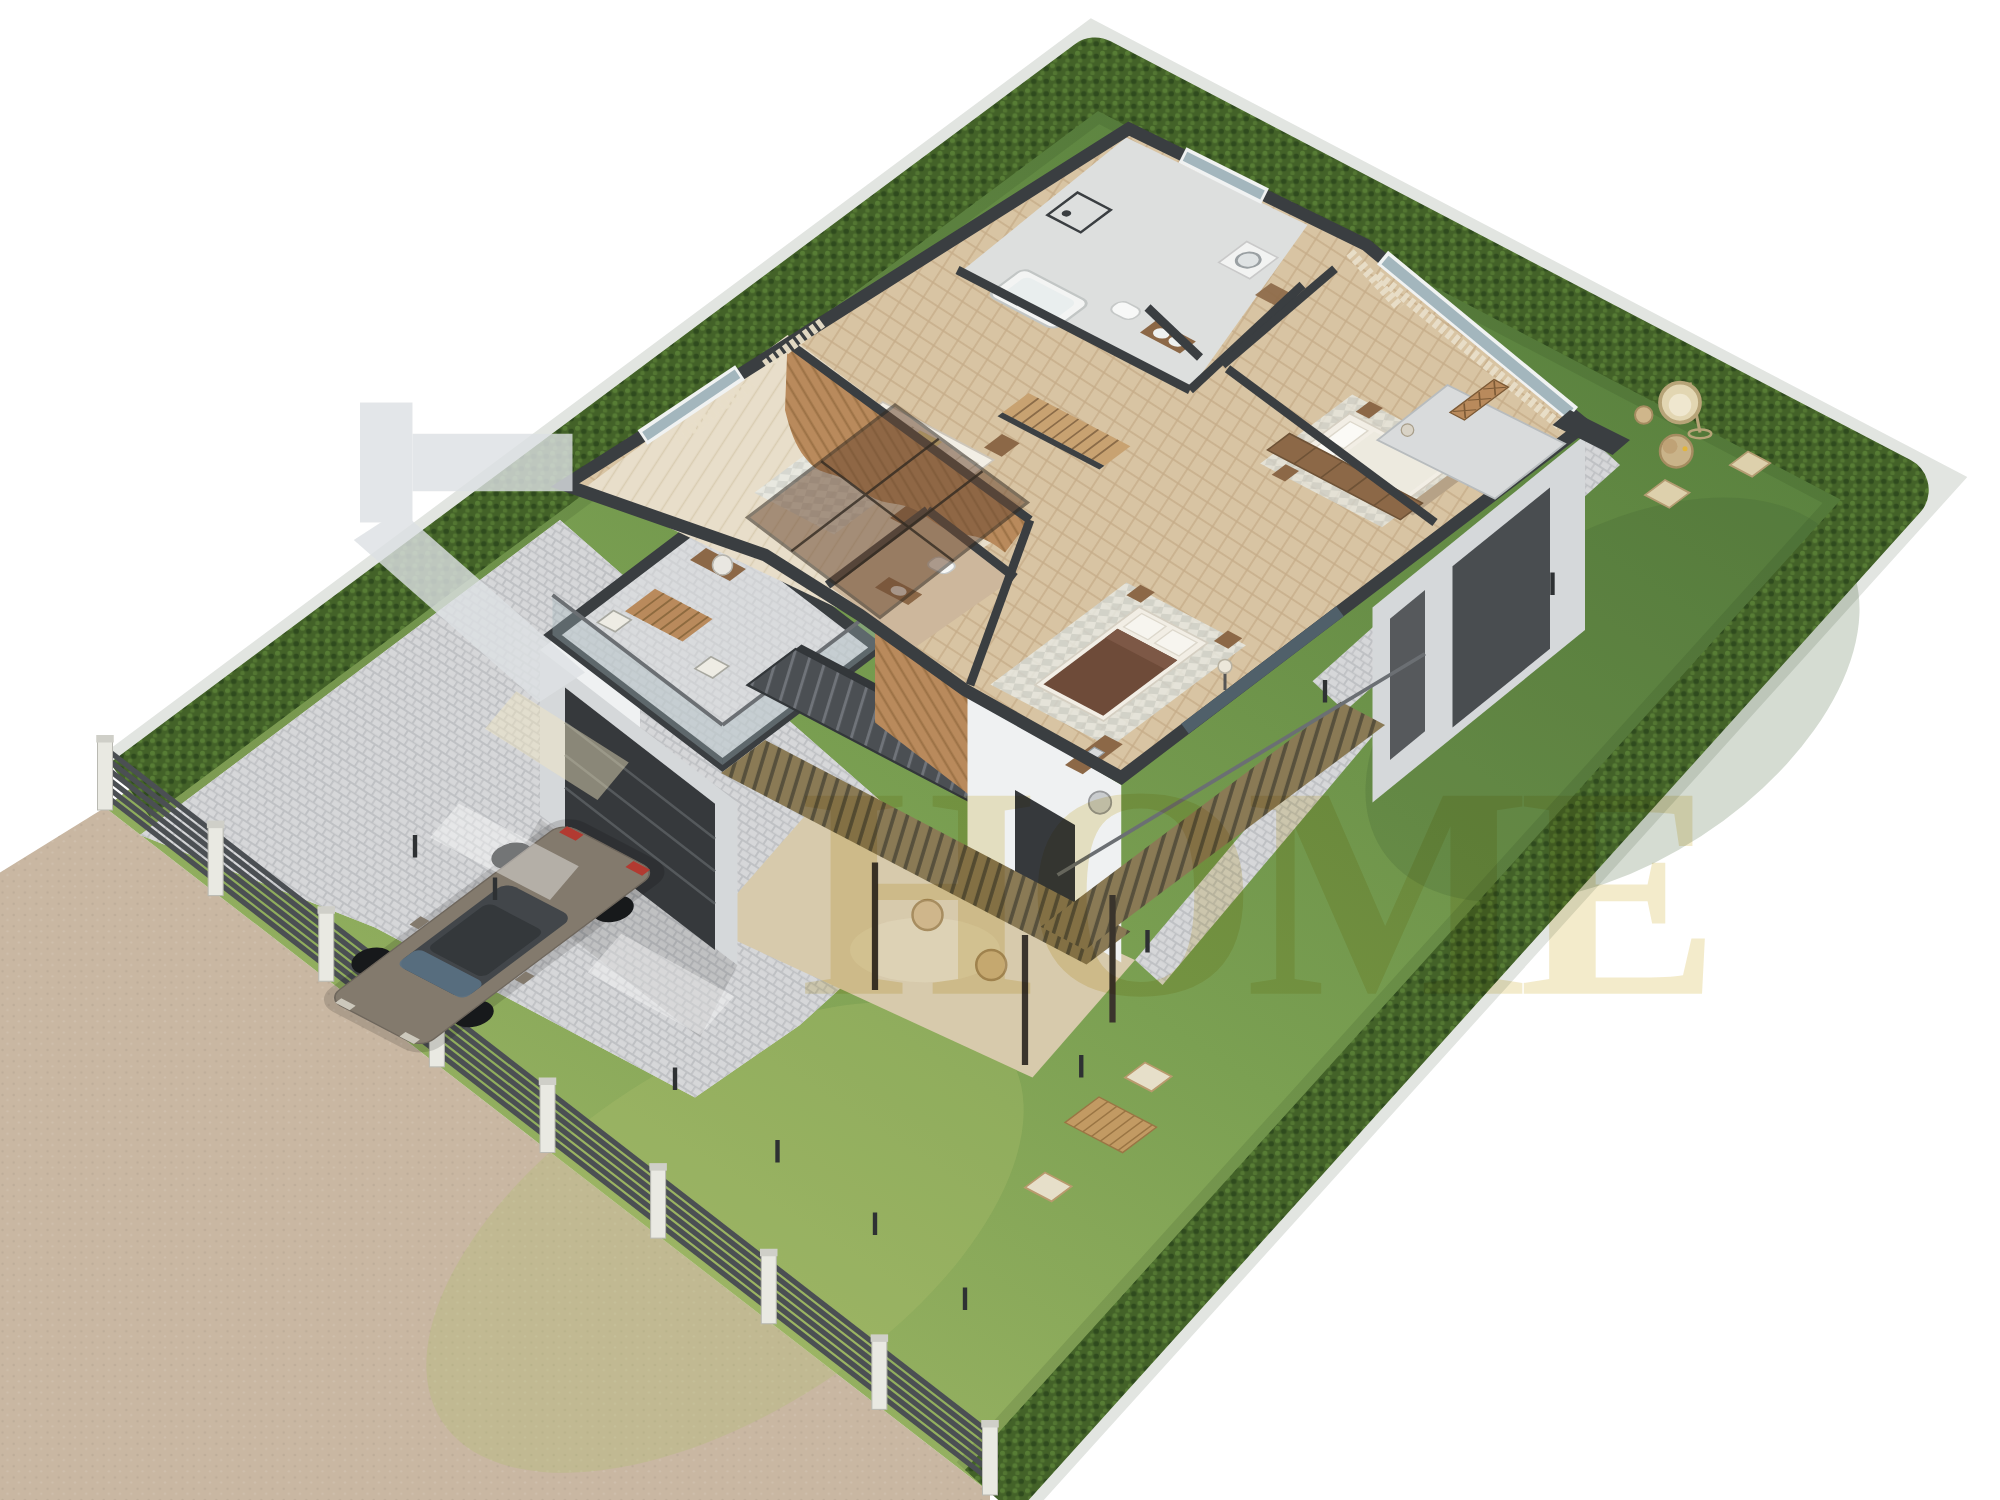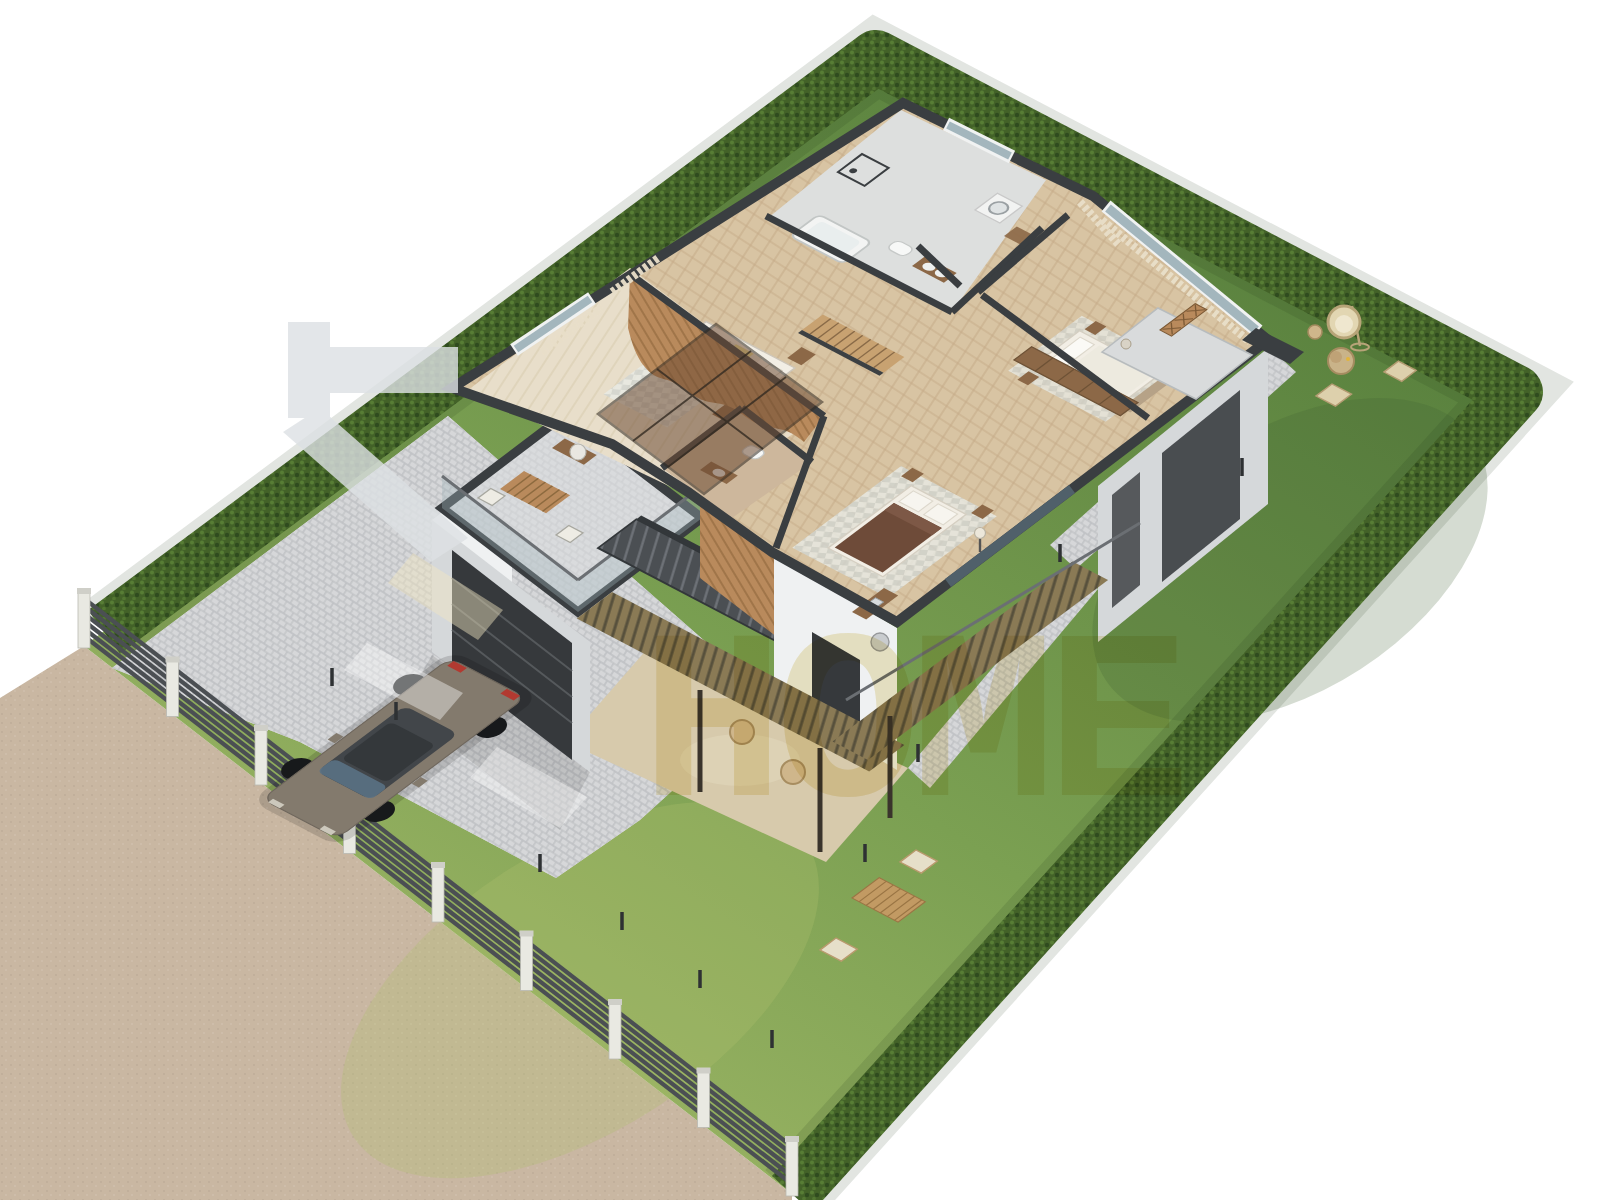--- a/index.html
+++ b/index.html
@@ -1,16 +1,16 @@
 <!DOCTYPE html>
 <html style="--bg: #ffffff; --road: #c9b7a2; --grass-light: #a3b968; --grass-mid: #7ba052; --grass-deep: #567e3c; --hedge: #436228; --hedge-hi: #5d8338; --hedge-lo: #2c461c; --fence: #4b4f53; --post: #e9e9e2; --paver: #d6d7d9; --paver-joint: #bfc1c4; --stone: #d7caac; --wall: #eff1f2; --wall-shade: #d5d8da; --cap: #3a3e41; --door: #36393c; --glass: #a3b6bd; --glass-dark: #50606a; --glass-brown: #6e4c34; --wood: #b98a5c; --wood-dark: #8c6847; --floor-parquet: #d8c4a3; --floor-light: #e8deca; --tile: #cdb79c; --marble: #dddfde; --curtain: #e9dfc9; --car: #837a6d; --car-glass: #42464a; --taillight: #b23a31; --rug: #d1d5d1; --bed-white: #f2eee5; --bed-brown: #6e4b39; --blanket: #e9db93; --rattan: #cfb68b; --watermark: #f1e7c0; --logo: #dde1e4; --step: #4b4f53;"><head>
 <meta charset="utf-8">
 <style>
   html,body{margin:0;padding:0;background:#fff}
-  .stage{position:relative;width:1581px;height:1200px;overflow:hidden;background:var(--bg,#fff);font-family:Liberation Mono, monospace}
+  .stage{position:relative;width:1581px;height:1200px;overflow:hidden;background:var(--bg,#fff);font-family:Liberation Serif, serif}
   .stage svg{position:absolute;left:0;top:0}
   
   .f-road{fill:var(--road)}
   .f-paver{fill:var(--paver)}
   .f-stone{fill:var(--stone)}
   .f-wall{fill:var(--wall)}
   .f-wallsh{fill:var(--wall-shade)}
   .f-cap{fill:var(--cap)}
   .f-door{fill:var(--door)}
   .f-marble{fill:var(--marble)}

